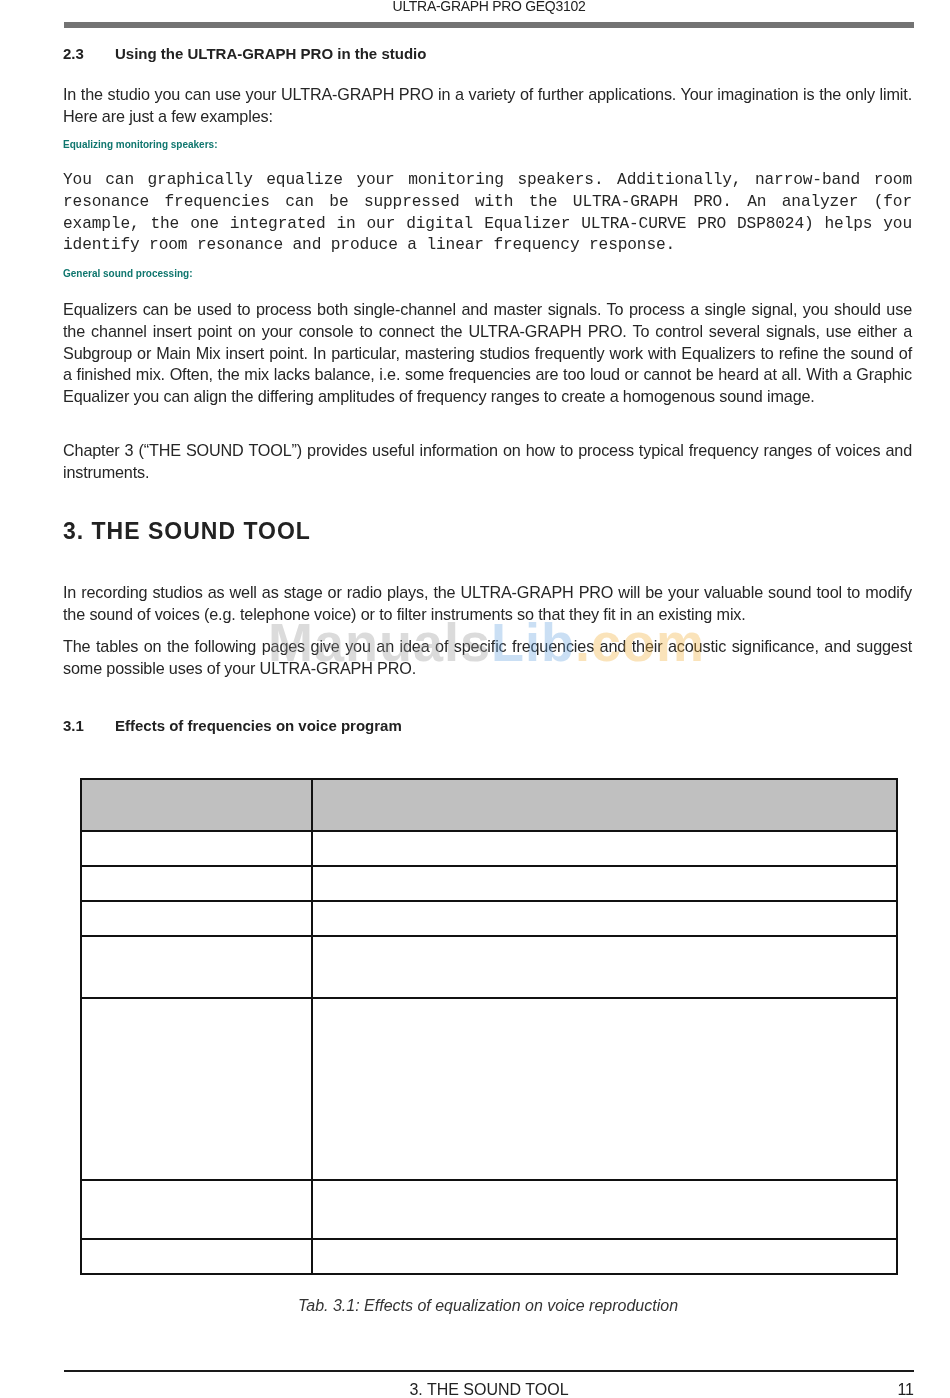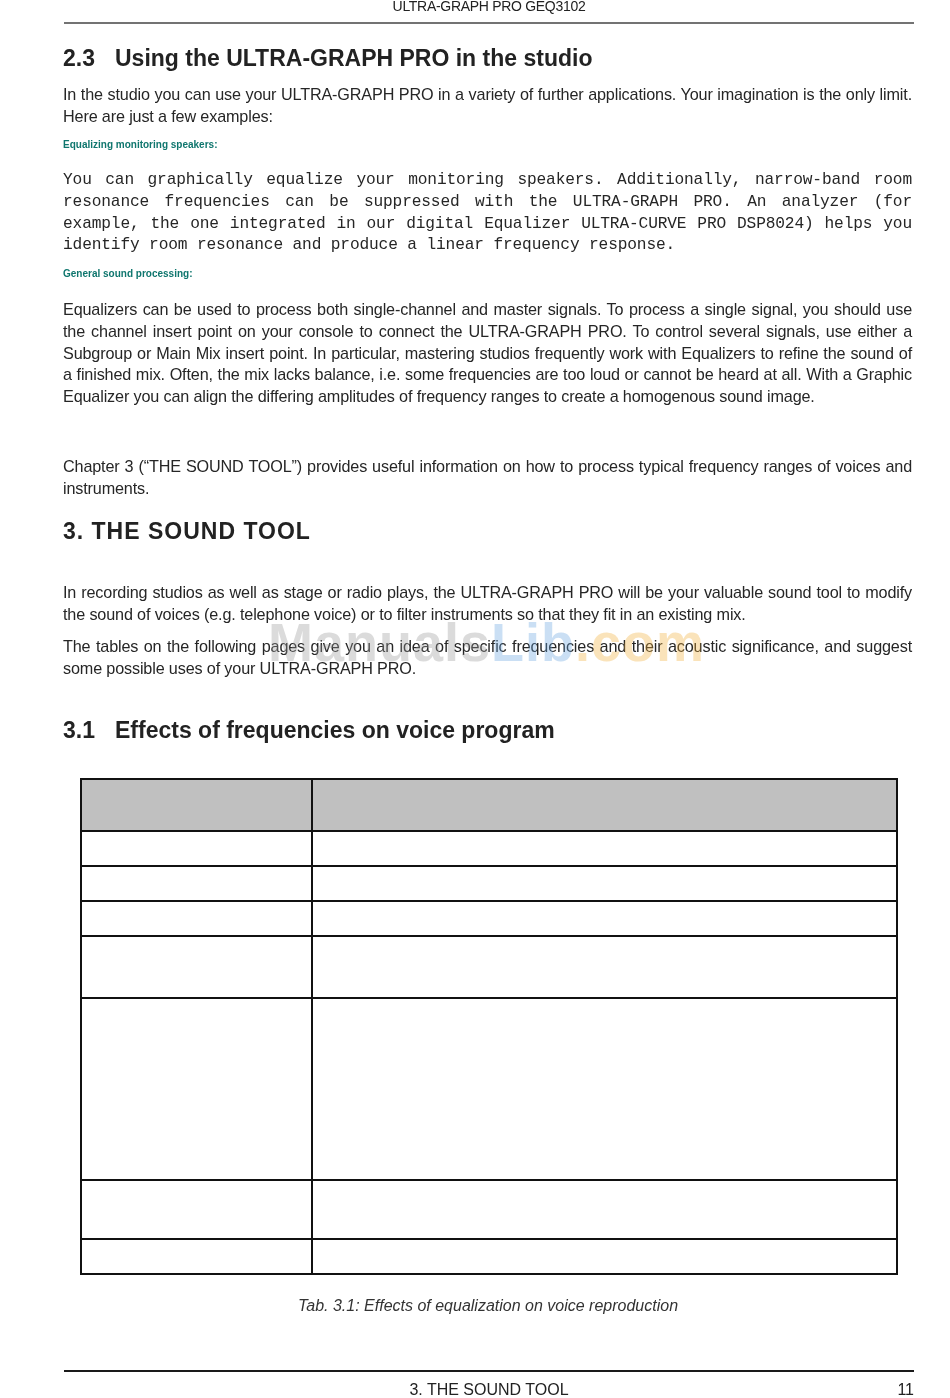--- a/index.html
+++ b/index.html
@@ -14,32 +14,32 @@
       overflow: hidden;
       font-family: "Liberation Sans", sans-serif;
       color: #1e1e1e;
     }
     .page-header {
       position: absolute;
       left: 64px;
       top: 0;
       width: 850px;
       height: 22px;
-      border-bottom: 2px solid #737373;
+      border-bottom: 6px solid #737373;
       text-align: center;
       font-size: 14px;
       line-height: 12px;
       letter-spacing: -0.3px;
       color: #222;
     }
     .section-heading {
       position: absolute;
       left: 63px;
       font-weight: bold;
-      font-size: 23px;
+      font-size: 15px;
       color: #222;
       white-space: nowrap;
     }
     .section-heading .num {
       display: inline-block;
       width: 52px;
     }
     .chapter-heading {
       position: absolute;
       left: 63px;
@@ -152,21 +152,21 @@
 <p class="para" style="top:84px;">In the studio you can use your ULTRA-GRAPH PRO in a variety of further applications. Your imagination is the only limit. Here are just a few examples:</p>
 
 <p class="subhead" style="top:139px;">Equalizing monitoring speakers:</p>
 
 <p class="para" style="top:170px;font-family:Liberation Mono, monospace;">You can graphically equalize your monitoring speakers. Additionally, narrow-band room resonance frequencies can be suppressed with the ULTRA-GRAPH PRO. An analyzer (for example, the one integrated in our digital Equalizer ULTRA-CURVE PRO DSP8024) helps you identify room resonance and produce a linear frequency response.</p>
 
 <p class="subhead" style="top:268px;">General sound processing:</p>
 
 <p class="para" style="top:299px;">Equalizers can be used to process both single-channel and master signals. To process a single signal, you should use the channel insert point on your console to connect the ULTRA-GRAPH PRO. To control several signals, use either a Subgroup or Main Mix insert point. In particular, mastering studios frequently work with Equalizers to refine the sound of a finished mix. Often, the mix lacks balance, i.e. some frequencies are too loud or cannot be heard at all. With a Graphic Equalizer you can align the differing amplitudes of frequency ranges to create a homogenous sound image.</p>
 
-<p class="para" style="top:440px;margin-top:16px;">Chapter 3 (“THE SOUND TOOL”) provides useful information on how to process typical frequency ranges of voices and instruments.</p>
+<p class="para" style="top:440px;">Chapter 3 (“THE SOUND TOOL”) provides useful information on how to process typical frequency ranges of voices and instruments.</p>
 
 <div class="chapter-heading" style="top:518px;">3.  THE  SOUND  TOOL</div>
 
 <p class="para" style="top:582px;">In recording studios as well as stage or radio plays, the ULTRA-GRAPH PRO will be your valuable sound tool to modify the sound of voices (e.g. telephone voice) or to filter instruments so that they fit in an existing mix.</p>
 
 <p class="para" style="top:636px;">The tables on the following pages give you an idea of specific frequencies and their acoustic significance, and suggest some possible uses of your ULTRA-GRAPH PRO.</p>
 
 <div class="watermark">
   <span class="wm-a">Manuals</span><span class="wm-b">Lib</span><span class="wm-c">.com</span>
 </div>

